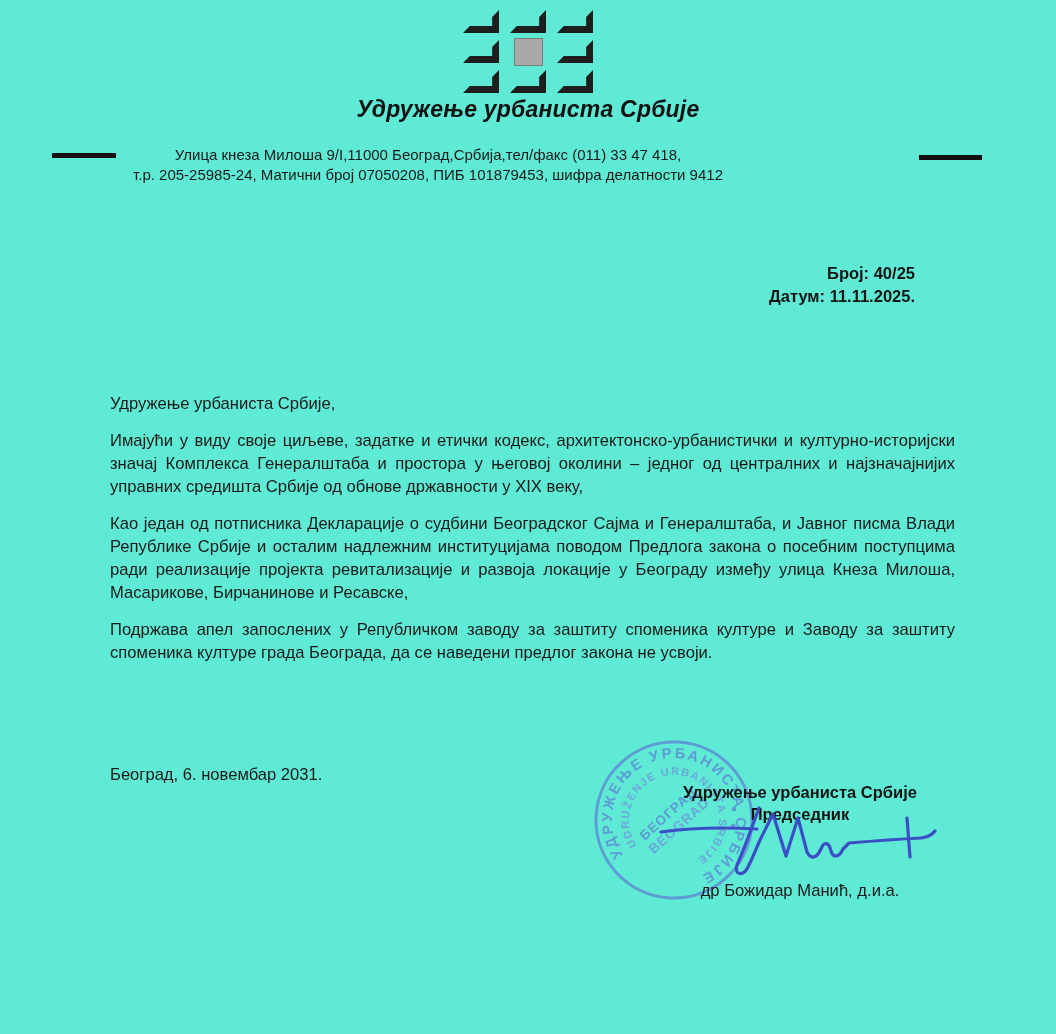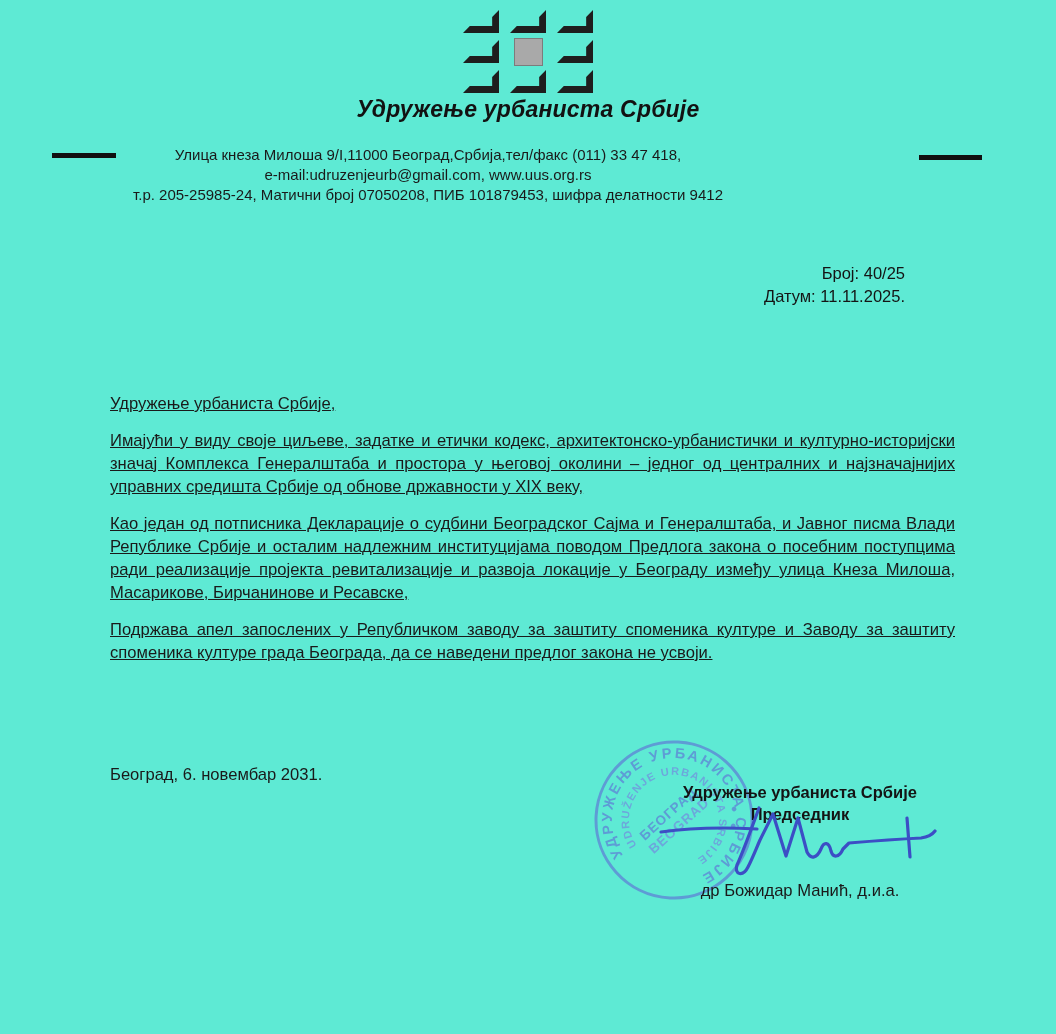--- a/index.html
+++ b/index.html
@@ -35,30 +35,30 @@
   }
   .bar{position:absolute;background:#101010;height:5px;}
   .bar-left{left:52px;top:153px;width:64px;}
   .bar-right{left:919px;top:155px;width:63px;}
   .address{
     position:absolute;left:0;top:145px;width:856px;
     text-align:center;font-size:15px;line-height:20px;color:#1a1a1a;
   }
   
   .meta{
-    position:absolute;right:151px;top:262px;
-    text-align:right;font-size:16.5px;font-weight:normal;line-height:23px;
+    position:absolute;right:141px;top:262px;
+    text-align:right;font-size:16.5px;font-weight:bold;line-height:23px;
     color:#141414;
   }
   
   .body-text{
     position:absolute;left:110px;top:392px;width:845px;
     font-size:16.6px;line-height:23px;text-align:justify;color:#1a1a1a;
   }
-  .body-text p{margin:0 0 14px 0;text-decoration:underline;}
+  .body-text p{margin:0 0 14px 0;}
   .body-text p.single{text-align:left;}
   
   .place-date{
     position:absolute;left:110px;top:765px;
     font-size:16.6px;color:#1a1a1a;
   }
   .sig-titles{
     position:absolute;left:640px;top:781px;width:320px;
     text-align:center;font-size:16.5px;font-weight:bold;line-height:22px;
     color:#141414;z-index:3;
@@ -93,21 +93,20 @@
     <div class="bracket"></div>
   </div>
 
   <div class="org-title">Удружење урбаниста Србије</div>
 
   <div class="bar bar-left"></div>
   <div class="bar bar-right"></div>
 
   <div class="address">
     <div>Улица кнеза Милоша 9/I,11000 Београд,Србија,тел/факс (011) 33 47 418,</div>
-    <div>e-mail:udruzenjeurb@gmail.com, www.uus.org.rs</div>
     <div>т.р. 205-25985-24, Матични број 07050208, ПИБ 101879453, шифра делатности 9412</div>
   </div>
 
   <div class="meta">
     <div>Број: 40/25</div>
     <div>Датум: 11.11.2025.</div>
   </div>
 
   <div class="body-text">
     <p class="single">Удружење урбаниста Србије,</p>

